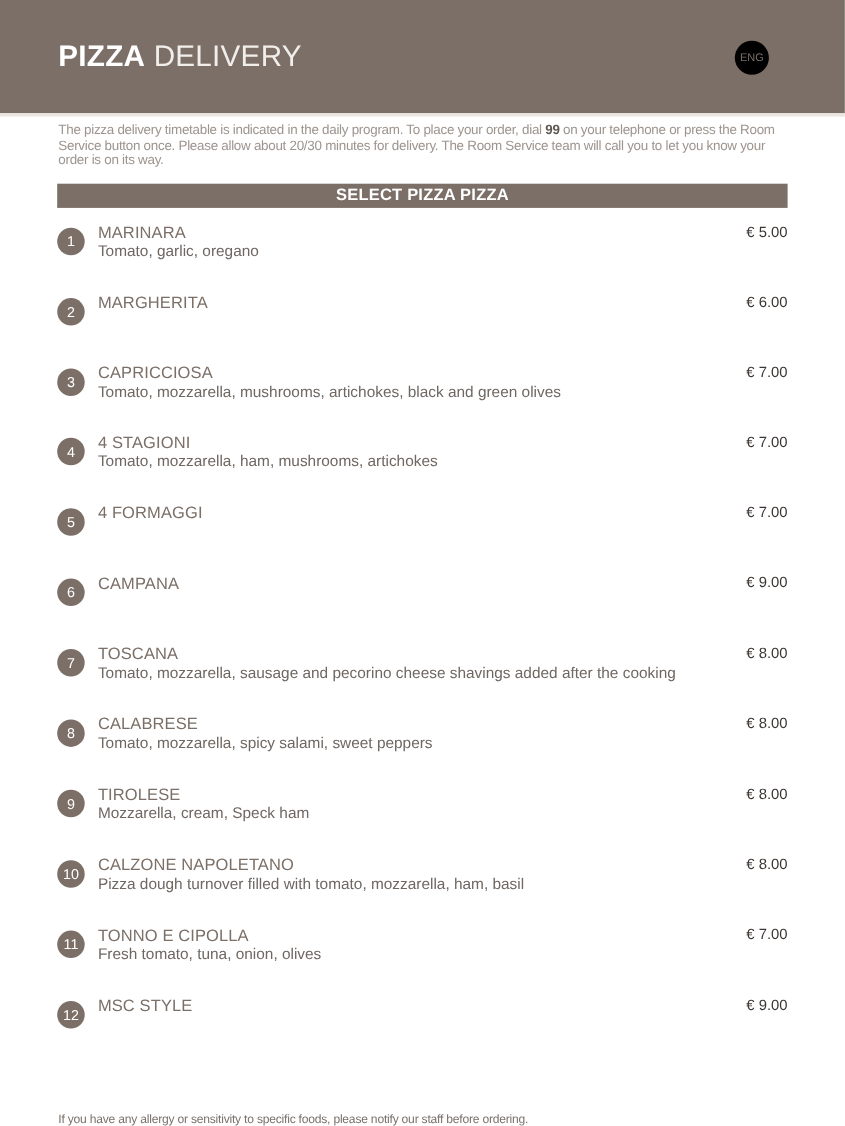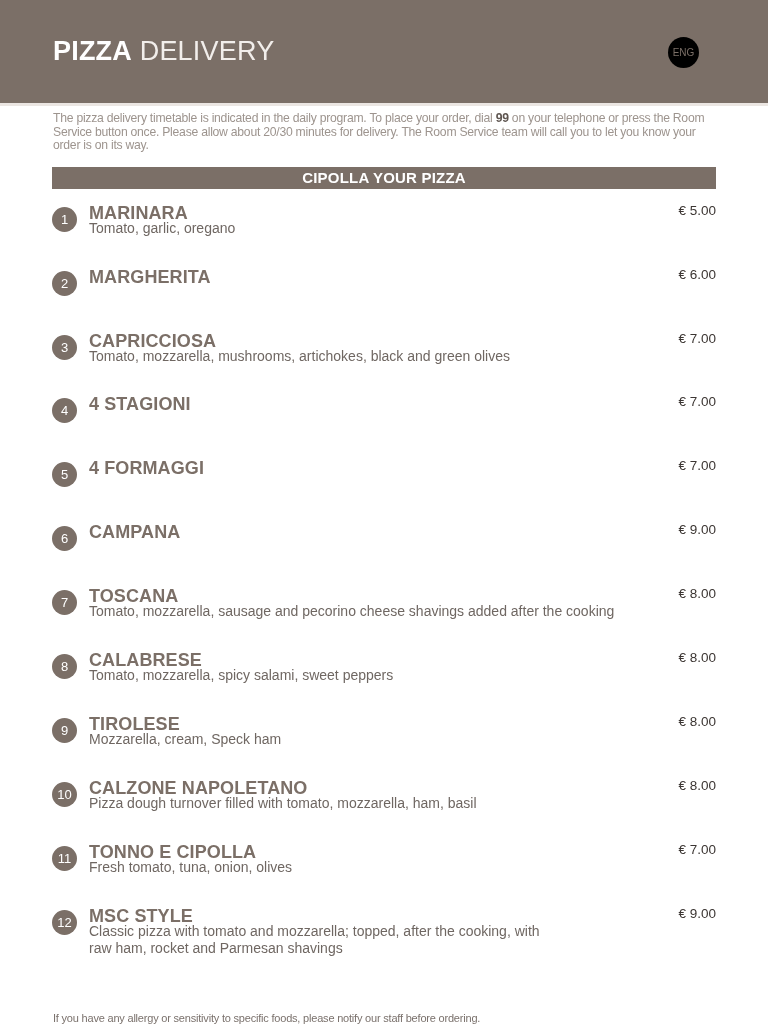--- a/index.html
+++ b/index.html
@@ -44,21 +44,21 @@
     .item {
       position: absolute; left: 52px; width: 666px; height: 50px;
     }
     .num-badge {
       position: absolute; left: 0; top: 4px; width: 25px; height: 25px; border-radius: 50%;
       background: #7b6f67; color: #ffffff; font-size: 13px;
       display: flex; align-items: center; justify-content: center;
     }
     .item-name {
       position: absolute; left: 37px; top: 0px;
-      font-size: 18px; font-weight: bold; color: #7b6f67; letter-spacing: 0.1px;
+      font-size: 15px; font-weight: normal; color: #7b6f67; letter-spacing: 0.1px;
     }
     .item-desc {
       position: absolute; left: 37px; top: 17px; width: 470px;
       font-size: 14px; line-height: 17px; color: #6f6762;
     }
     .item-price {
       position: absolute; right: 2px; top: 0px;
       font-size: 13.5px; font-weight: normal; color: #3c3633;
     }
     .footer-note {
@@ -73,21 +73,21 @@
   <div class="header-title">
     <span class="bold">PIZZA</span>
     <span class="light">DELIVERY</span>
   </div>
   <div class="lang-button">ENG</div>
 </div>
 <div class="header-bottom-line"></div>
 
 <div class="intro"><span>The pizza delivery timetable is indicated in the daily program. To place your order, dial </span><b>99</b><span> on your telephone or press the Room Service button once. Please allow about 20/30 minutes for delivery. The Room Service team will call you to let you know your order is on its way.</span></div>
 
-<div class="section-bar">CIPOLLA YOUR PIZZA</div>
+<div class="section-bar">SELECT PIZZA PIZZA</div>
 
 <div class="item" style="top:203px">
   <div class="num-badge">1</div>
   <div class="item-name">MARINARA</div>
   <div class="item-desc">Tomato, garlic, oregano</div>
   <div class="item-price">€  5.00</div>
 </div>
 
 <div class="item" style="top:267px">
   <div class="num-badge">2</div>
@@ -98,20 +98,21 @@
 <div class="item" style="top:331px">
   <div class="num-badge">3</div>
   <div class="item-name">CAPRICCIOSA</div>
   <div class="item-desc">Tomato, mozzarella, mushrooms, artichokes, black and green olives</div>
   <div class="item-price">€  7.00</div>
 </div>
 
 <div class="item" style="top:394px">
   <div class="num-badge">4</div>
   <div class="item-name">4 STAGIONI</div>
+  <div class="item-desc">Tomato, mozzarella, ham, mushrooms, artichokes</div>
   <div class="item-price">€  7.00</div>
 </div>
 
 <div class="item" style="top:458px">
   <div class="num-badge">5</div>
   <div class="item-name">4 FORMAGGI</div>
   <div class="item-price">€  7.00</div>
 </div>
 
 <div class="item" style="top:522px">
@@ -151,17 +152,16 @@
 <div class="item" style="top:842px">
   <div class="num-badge">11</div>
   <div class="item-name">TONNO E CIPOLLA</div>
   <div class="item-desc">Fresh tomato, tuna, onion, olives</div>
   <div class="item-price">€  7.00</div>
 </div>
 
 <div class="item" style="top:906px; height:60px">
   <div class="num-badge">12</div>
   <div class="item-name">MSC STYLE</div>
-  <div class="item-desc" style="width:455px">Classic pizza with tomato and mozzarella; topped, after the cooking, with raw ham, rocket and Parmesan shavings</div>
   <div class="item-price">€  9.00</div>
 </div>
 
 <div class="footer-note">If you have any allergy or sensitivity to specific foods, please notify our staff before ordering.</div>
 
 </body></html>

